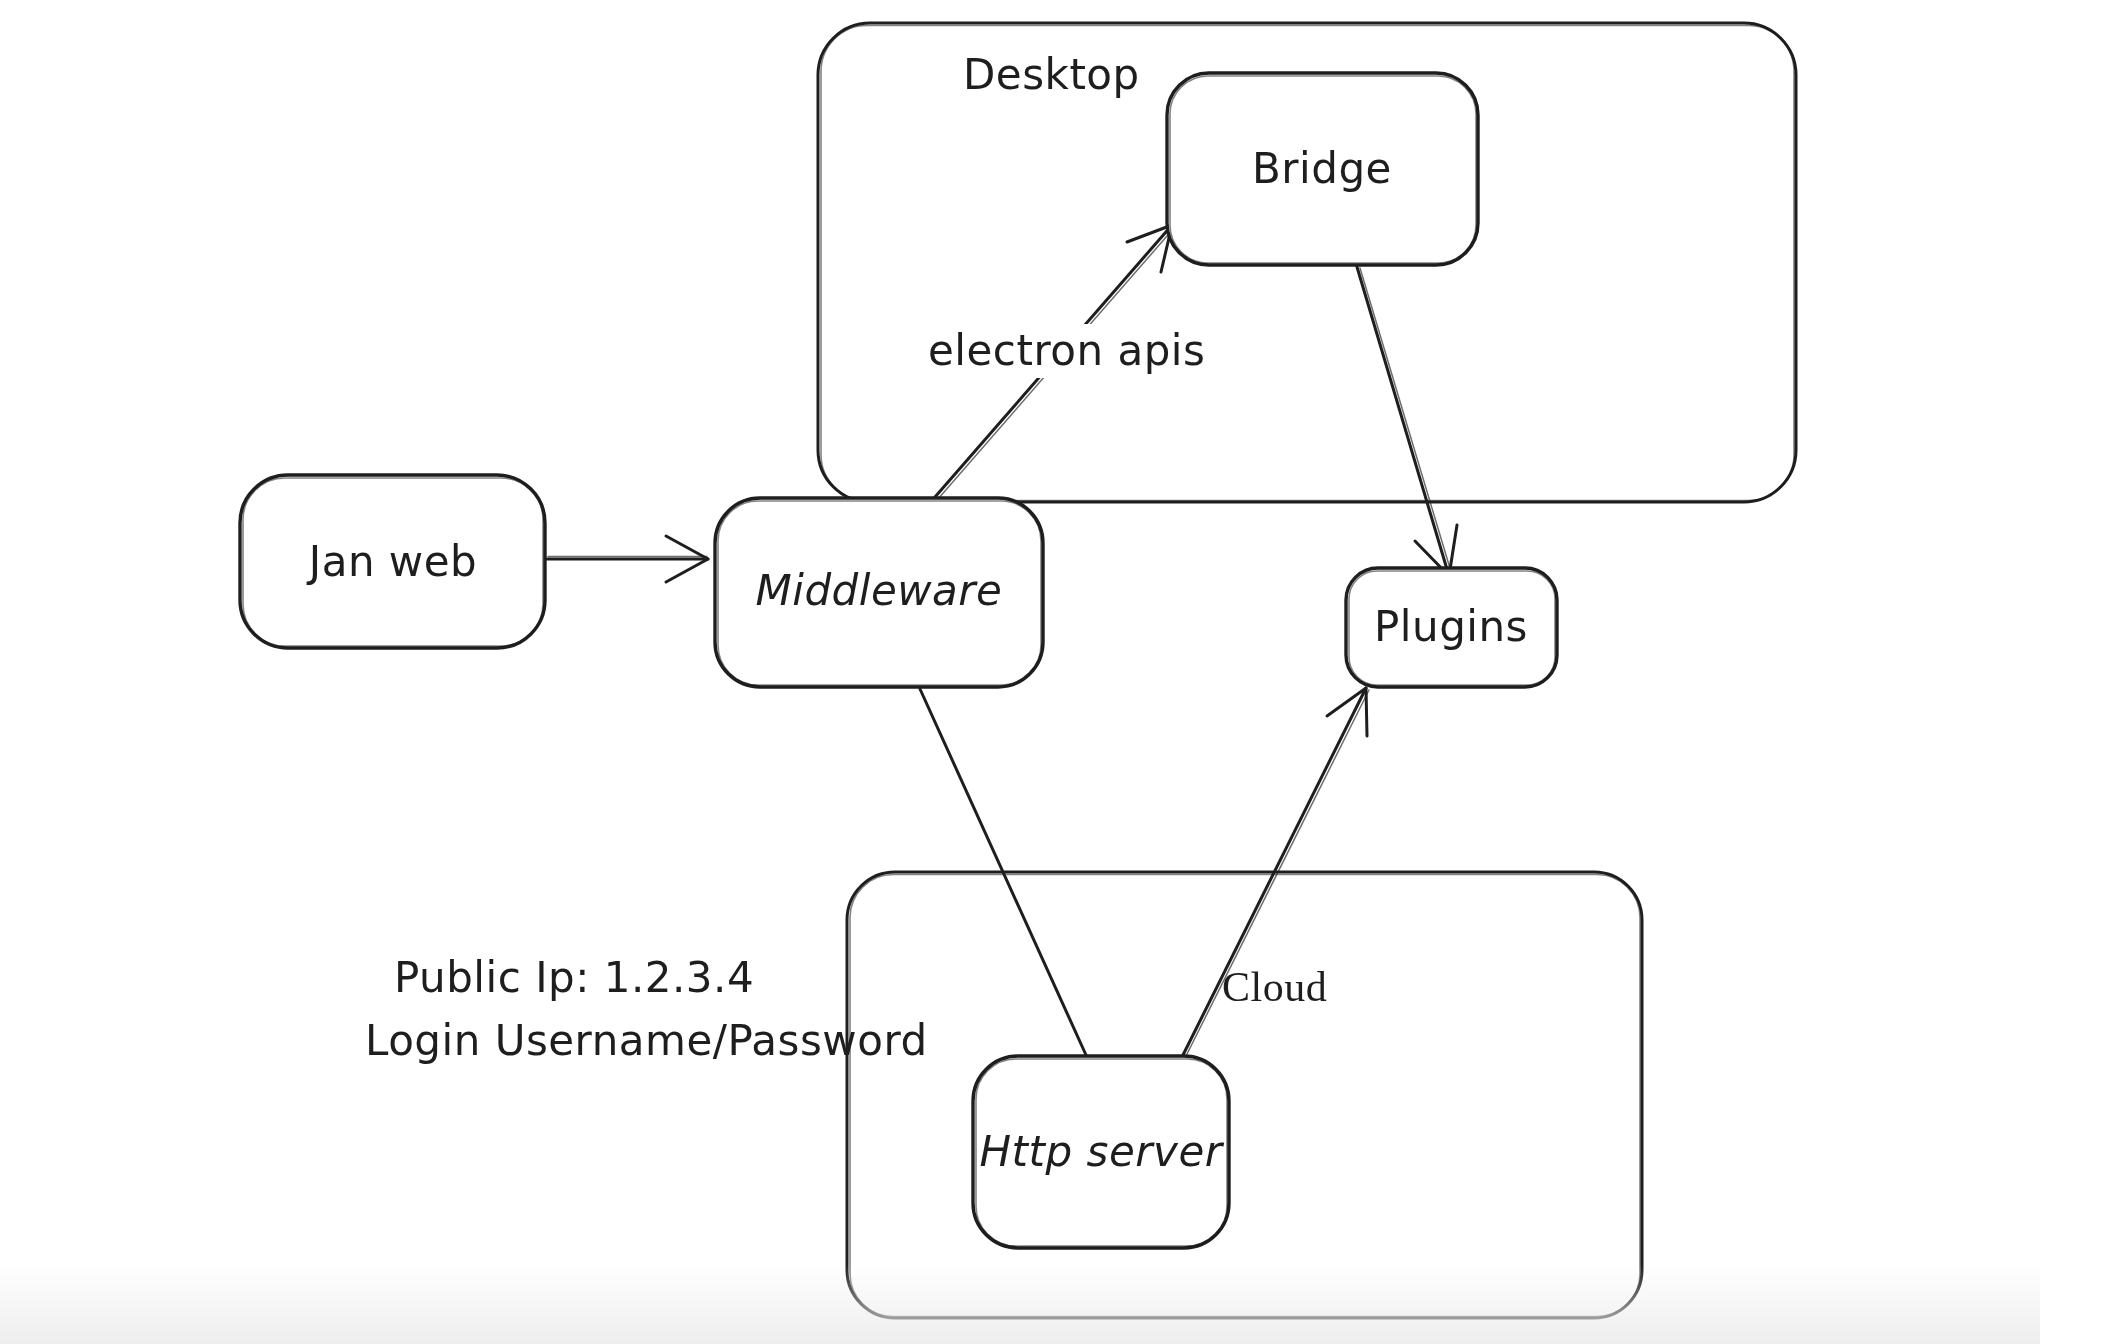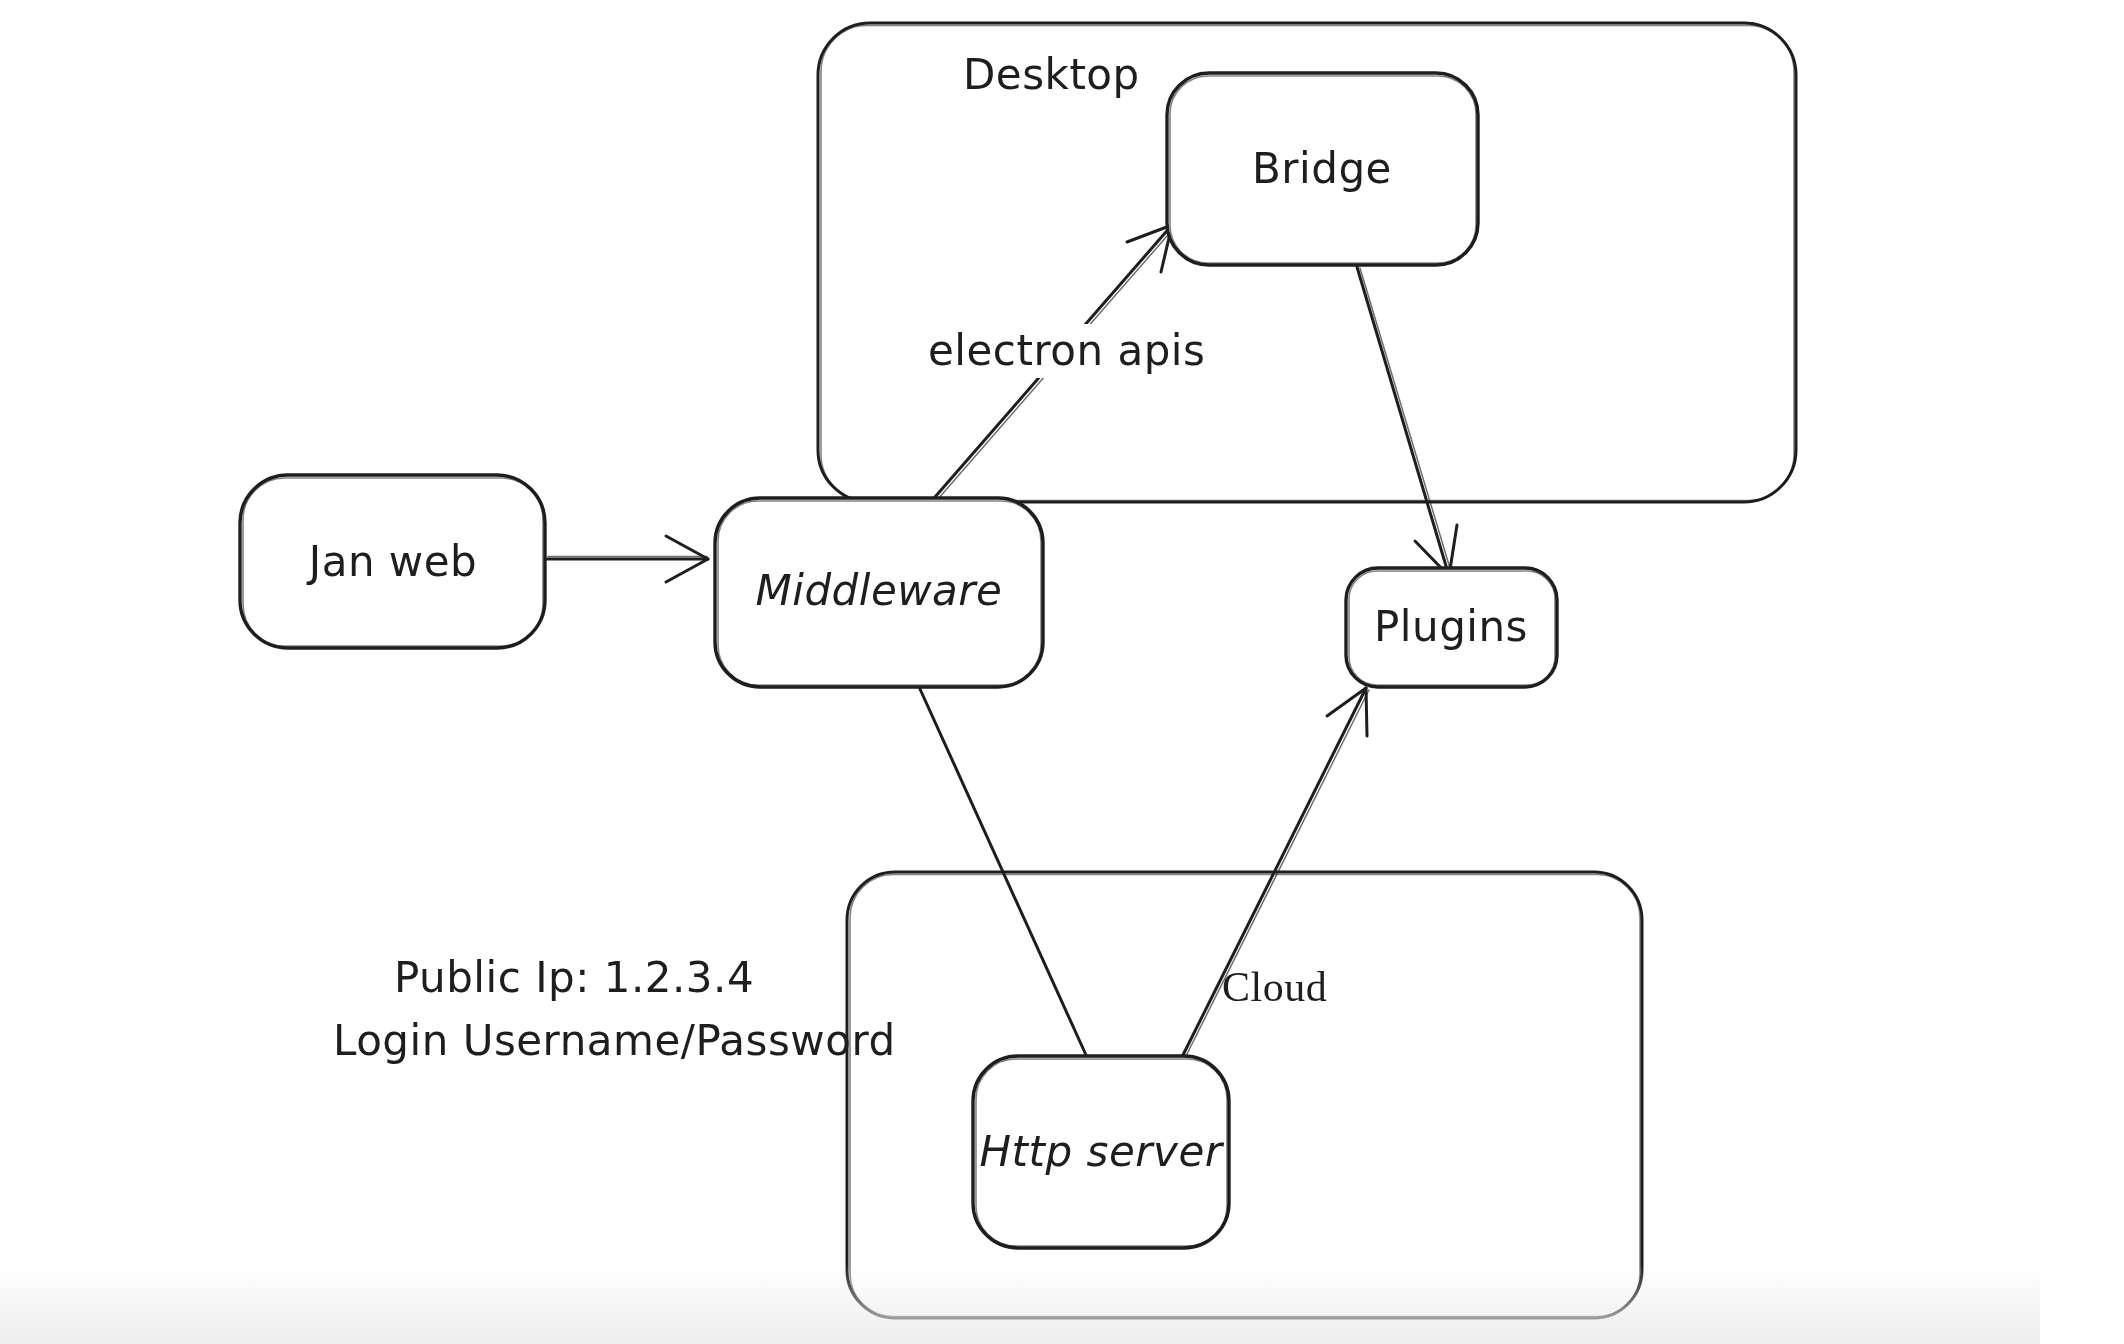--- a/index.html
+++ b/index.html
@@ -170,16 +170,16 @@
 
   <div class="lbl node-label" style="left:1451px; top:627px;">Plugins</div>
 
   <div class="lbl node-label" style="left:1101px; top:1152px;font-style:italic;">Http server</div>
 
   <div class="lbl above masked" style="left:920px; top:324px;">electron apis</div>
 
 
   <div class="lbl above" style="left:353px; top:953px;margin-left:41px;">Public Ip: 1.2.3.4</div>
 
-  <div class="lbl above" style="left:333px; top:1016px;">Login Username/Password</div>
+  <div class="lbl above" style="left:365px; top:1016px;">Login Username/Password</div>
 
   <div id="bottom-fade"></div>
 </div>
 
 </body></html>

